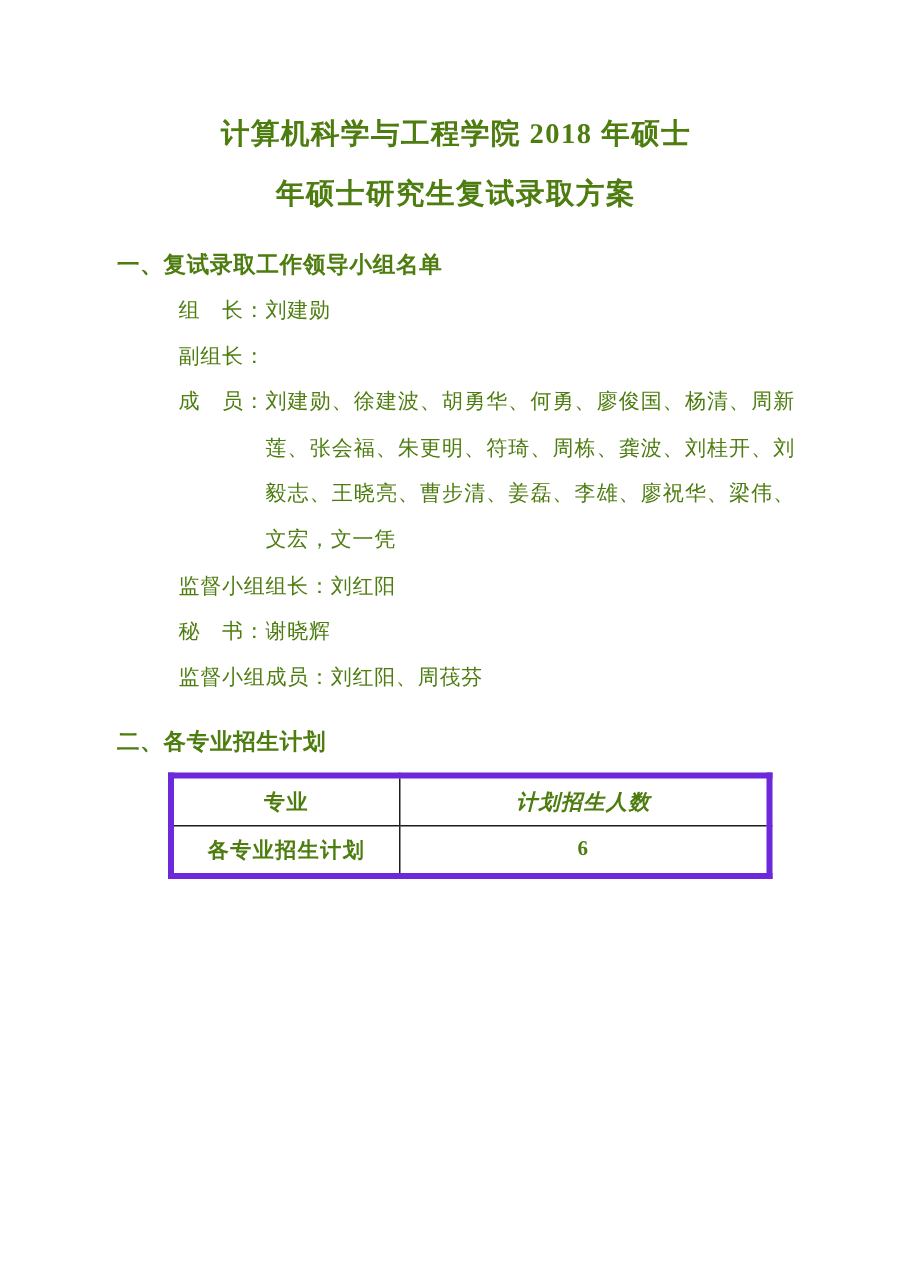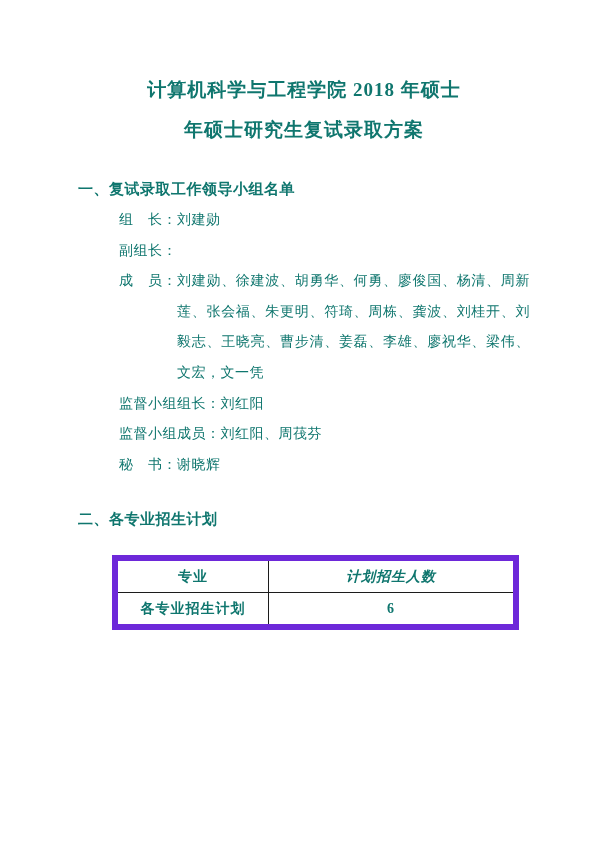--- a/index.html
+++ b/index.html
@@ -1,21 +1,21 @@
 <!DOCTYPE html>
 <html><head>
 <meta charset="utf-8">
 <style>
   html, body { margin: 0; padding: 0; background: #ffffff; }
   .page {
     position: relative;
     width: 600px;
     height: 848px;
     background: #ffffff;
-    color: #0f766e;
+    color: #4d7c0f;
     font-family: "Liberation Serif", "DejaVu Serif", serif;
     overflow: hidden;
     box-sizing: border-box;
   }
   .content {
     margin: 0 70px 0 78px; 
     width: 452px;
   }
   .doc-title {
     margin-top: 70px;
@@ -27,21 +27,21 @@
   }
   .intro {
     margin-top: 8px;
     font-size: 14px;
     line-height: 33px;
     text-indent: 2em;
     text-align: justify;
     letter-spacing: 0.5px;
   }
   .sec-heading {
-    margin-top: 22px;
+    margin-top: 10px;
     font-size: 15px;
     font-weight: bold;
     line-height: 33px;
     font-family: "Liberation Sans", "DejaVu Sans", sans-serif;
     letter-spacing: 0.5px;
   }
   .roster {
     margin-left: 41px;
     font-size: 14px;
     letter-spacing: 0.5px;
@@ -55,25 +55,25 @@
   .roster-value { flex: 1; text-align: justify; }
   .sec2-intro {
     margin-top: 0;
     font-size: 14px;
     line-height: 30px;
     text-indent: 2em;
     letter-spacing: 0.5px;
   }
   table.plan {
     margin-left: 34px;
-    margin-top: 20px;
+    margin-top: 4px;
     border-collapse: collapse;
     table-layout: fixed;
     width: 394px;
-    border: 6px solid #6d28d9;
+    border: 4px solid #6d28d9;
   }
   table.plan td, table.plan th {
     border: 1px solid #1c1c1c;
     height: 31px;
     text-align: center;
     vertical-align: middle;
     font-size: 14px;
     font-weight: bold;
     letter-spacing: 1px;
     padding: 0;
@@ -105,26 +105,26 @@
       </div>
       <div class="roster-row">
         <span class="roster-label">成　员：</span>
         <span class="roster-value">刘建勋、徐建波、胡勇华、何勇、廖俊国、杨清、周新莲、张会福、朱更明、符琦、周栋、龚波、刘桂开、刘毅志、王晓亮、曹步清、姜磊、李雄、廖祝华、梁伟、文宏，文一凭</span>
       </div>
       <div class="roster-row">
         <span class="roster-label">监督小组组长：</span>
         <span class="roster-value">刘红阳</span>
       </div>
       <div class="roster-row">
+        <span class="roster-label">秘　书：</span>
+        <span class="roster-value">谢晓辉</span>
+      </div>
+      <div class="roster-row">
         <span class="roster-label">监督小组成员：</span>
         <span class="roster-value">刘红阳、周茷芬</span>
-      </div>
-      <div class="roster-row">
-        <span class="roster-label">秘　书：</span>
-        <span class="roster-value">谢晓辉</span>
       </div>
     </div>
 
     <div class="sec-heading">二、各专业招生计划</div>
 
 
     <table class="plan">
       <tbody>
           <tr>
         <th class="col-major">专业</th>

